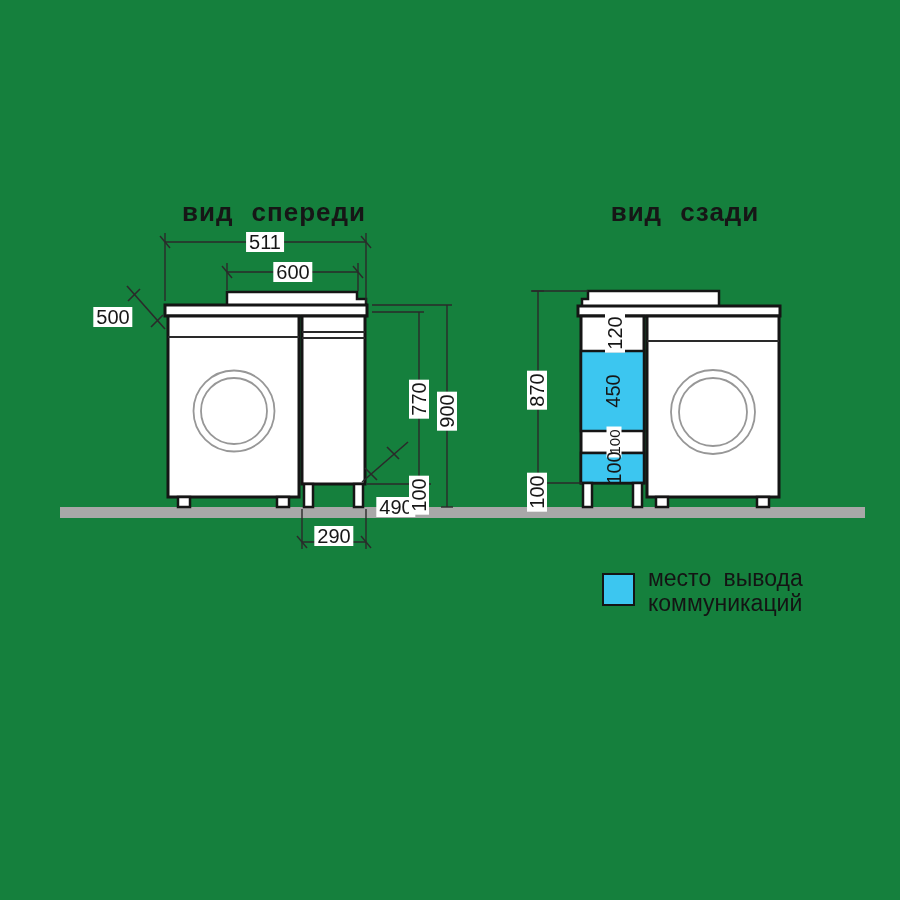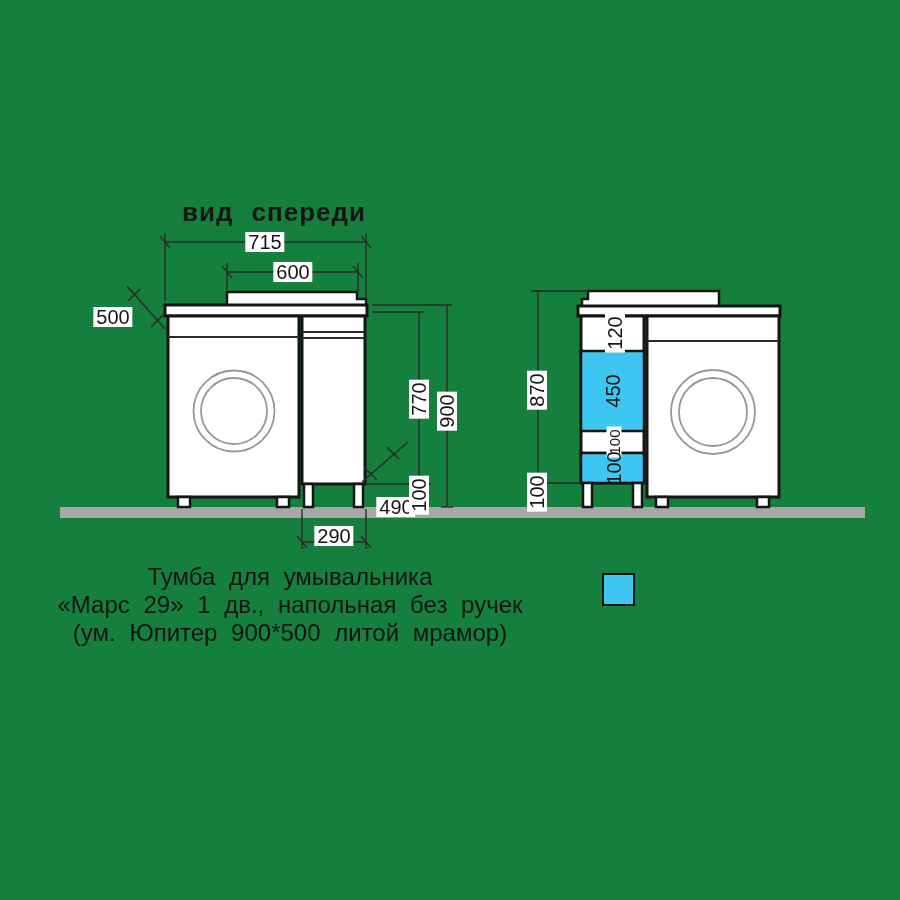--- a/index.html
+++ b/index.html
@@ -33,20 +33,21 @@
   }
   svg .outline{fill:#fff;stroke:#151515;}
   svg .thin{stroke:#2a2a2a;fill:none;}
 </style>
 </head>
 <body>
 
 <div class="canvas">
 
   <div class="abs view-title" style="left:274px;top:197px;">вид спереди</div>
+  <div class="abs view-title" style="left:685px;top:197px;">вид сзади</div>
 
   <svg class="abs" style="left:0;top:0;" width="900" height="900" viewBox="0 0 900 900">
 
     <rect x="60" y="507" width="805" height="11" fill="var(--floor,#a8a8a8)"></rect>
 
     <g>
 
       <path class="outline" stroke-width="2.5" d="M227,316 L227,292 L357,292 L357,299 L366,299 L366,316 Z"></path>
 
       <rect class="outline" stroke-width="3" x="165" y="305" width="202" height="11"></rect>
@@ -136,39 +137,36 @@
         <line x1="531" y1="291" x2="588" y2="291"></line>
         <line x1="531" y1="483" x2="582" y2="483"></line>
         <line x1="538" y1="291" x2="538" y2="507"></line>
         <line x1="532" y1="291" x2="544" y2="291"></line>
         <line x1="532" y1="483" x2="544" y2="483"></line>
         <line x1="532" y1="507" x2="544" y2="507"></line>
       </g>
     </g>
   </svg>
 
-  <span class="abs dim-label" style="left:265px;top:242px;">715</span>
+  <span class="abs dim-label" style="left:265px;top:242px;">511</span>
   <span class="abs dim-label" style="left:293px;top:272px;">600</span>
   <span class="abs dim-label" style="left:113px;top:317px;text-align:center;">500</span>
   <span class="abs dim-label rot" style="left:419px;top:399px;">770</span>
   <span class="abs dim-label rot" style="left:447px;top:411px;">900</span>
   <span class="abs dim-label" style="left:396px;top:470px;margin-top:37px;">490</span>
   <span class="abs dim-label rot" style="left:419px;top:495px;">100</span>
   <span class="abs dim-label" style="left:334px;top:536px;">290</span>
 
   <span class="abs dim-label rot" style="left:537px;top:390px;">870</span>
   <span class="abs dim-label rot" style="left:537px;top:492px;">100</span>
   <span class="abs dim-label rot" style="left:615px;top:333px;">120</span>
   <span class="abs dim-label rot on-cyan" style="left:613px;top:391px;">450</span>
   <span class="abs dim-label rot small" style="left:614px;top:442px;">100</span>
   <span class="abs dim-label rot on-cyan" style="left:614px;top:468px;">100</span>
 
   <div class="abs legend-swatch" style="left:602px;top:573px;"></div>
   <div class="abs legend-text" style="left:648px;top:566px;">
+    <div>место вывода</div>
+    <div>коммуникаций</div>
   </div>
 
-  <div class="abs caption" style="left:290px;top:563px;">
-    <div>Тумба для умывальника</div>
-    <div>«Марс 29» 1 дв., напольная без ручек</div>
-    <div>(ум. Юпитер 900*500 литой мрамор)</div>
-  </div>
 
 </div>
 
 </body></html>

